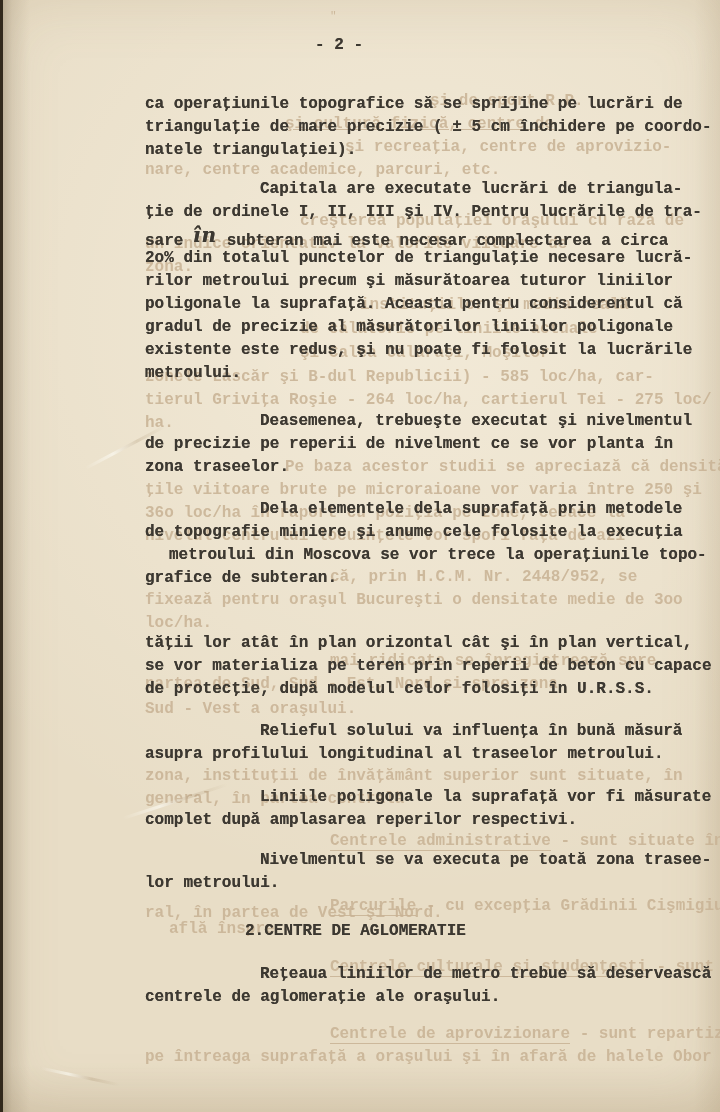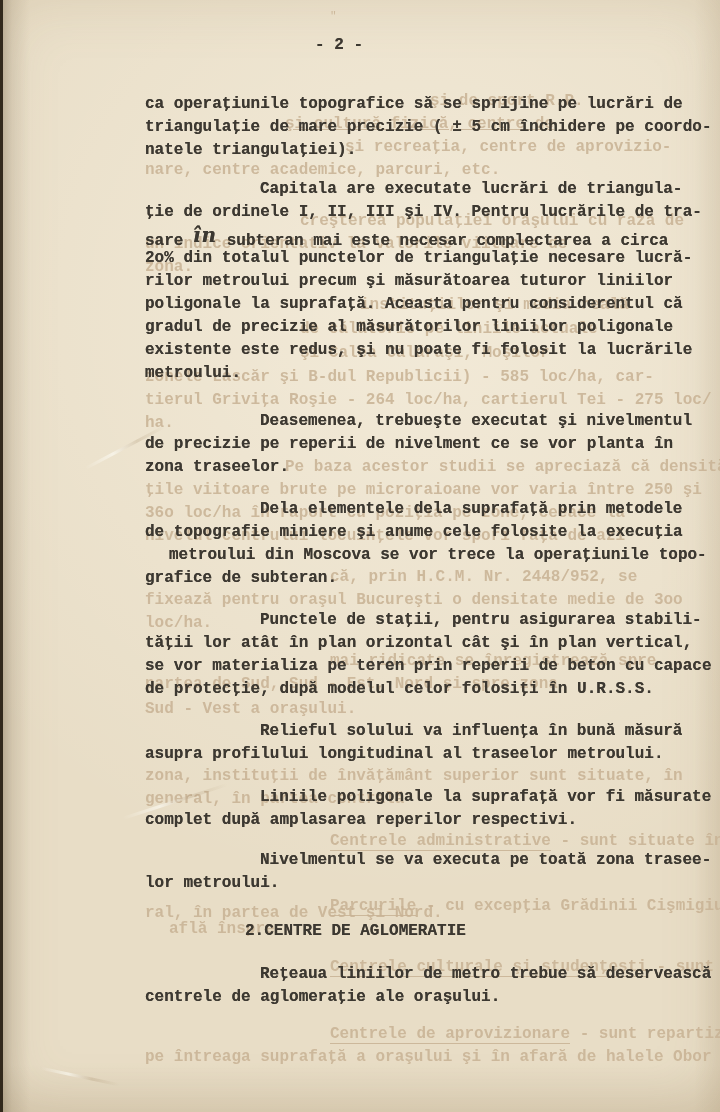--- a/index.html
+++ b/index.html
@@ -96,21 +96,20 @@
     <div class="t typed" style="left: 145px; top: 318px;">gradul de precizie al măsurătorilor liniilor poligonale</div>
     <div class="t typed" style="left: 145px; top: 341px;">existente este redus, şi nu poate fi folosit la lucrările</div>
     <div class="t typed" style="left: 145px; top: 364px;">metroului.</div>
     <div class="t typed" style="left: 145px; top: 435px;">de precizie pe reperii de nivelment ce se vor planta în</div>
     <div class="t typed" style="left: 260px; top: 412px;">Deasemenea, trebueşte executat şi nivelmentul</div>
     <div class="t typed" style="left: 145px; top: 458px;">zona traseelor.</div>
     <div class="t typed" style="left: 260px; top: 500px;">Dela elementele dela suprafaţă prin metodele</div>
     <div class="t typed" style="left: 145px; top: 523px;">de topografie miniere şi anume cele folosite la execuţia</div>
     <div class="t typed" style="left: 145px; top: 546px; padding-left: 24px;">metroului din Moscova se vor trece la operaţiunile topo-</div>
     <div class="t typed" style="left: 145px; top: 569px;">grafice de subteran.</div>
-    <div class="t typed" style="left: 260px; top: 611px;">Punctele de staţii, pentru asigurarea stabili-</div>
     <div class="t typed" style="left: 145px; top: 634px;">tăţii lor atât în plan orizontal cât şi în plan vertical,</div>
     <div class="t typed" style="left: 145px; top: 657px;">se vor materializa pe teren prin reperii de beton cu capace</div>
     <div class="t typed" style="left: 145px; top: 680px;">de protecţie, după modelul celor folosiţi în U.R.S.S.</div>
     <div class="t typed" style="left: 260px; top: 722px;">Relieful solului va influenţa în bună măsură</div>
     <div class="t typed" style="left: 145px; top: 745px;">asupra profilului longitudinal al traseelor metroului.</div>
     <div class="t typed" style="left: 260px; top: 788px;">Liniile poligonale la suprafaţă vor fi măsurate</div>
     <div class="t typed" style="left: 145px; top: 811px;">complet după amplasarea reperilor respectivi.</div>
     <div class="t typed" style="left: 260px; top: 851px;">Nivelmentul se va executa pe toată zona trasee-</div>
     <div class="t typed" style="left: 145px; top: 874px;">lor metroului.</div>
     <div class="t typed" style="left: 245px; top: 922px;">2.CENTRE DE AGLOMERATIE</div>

